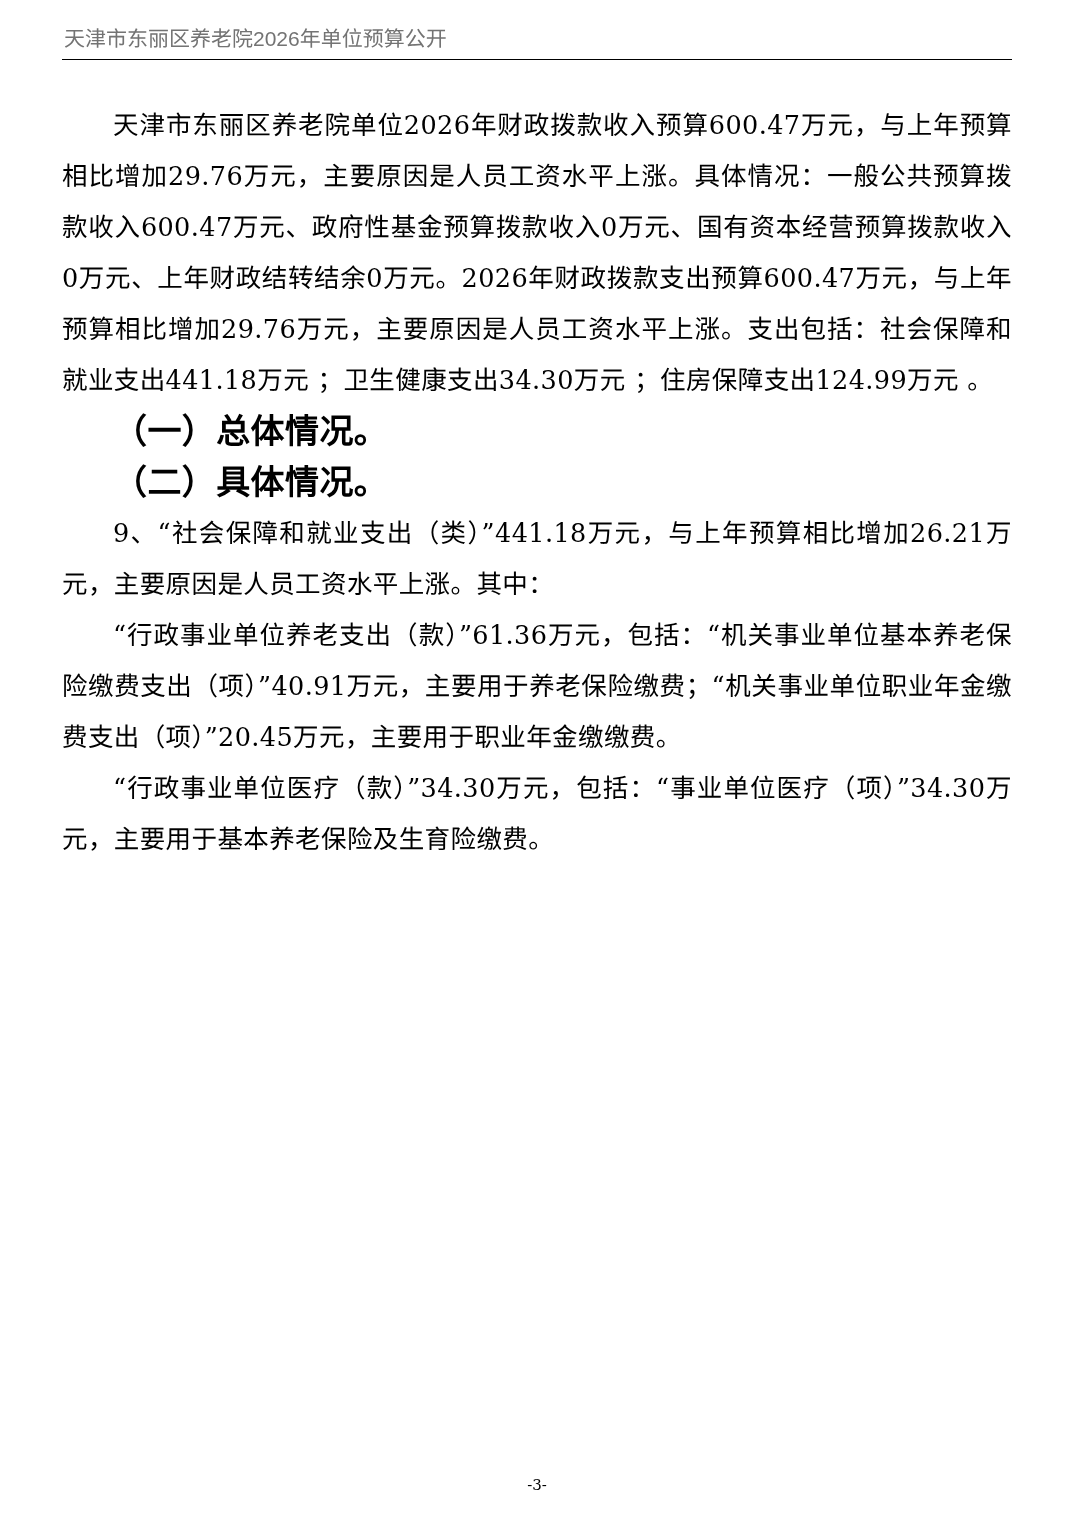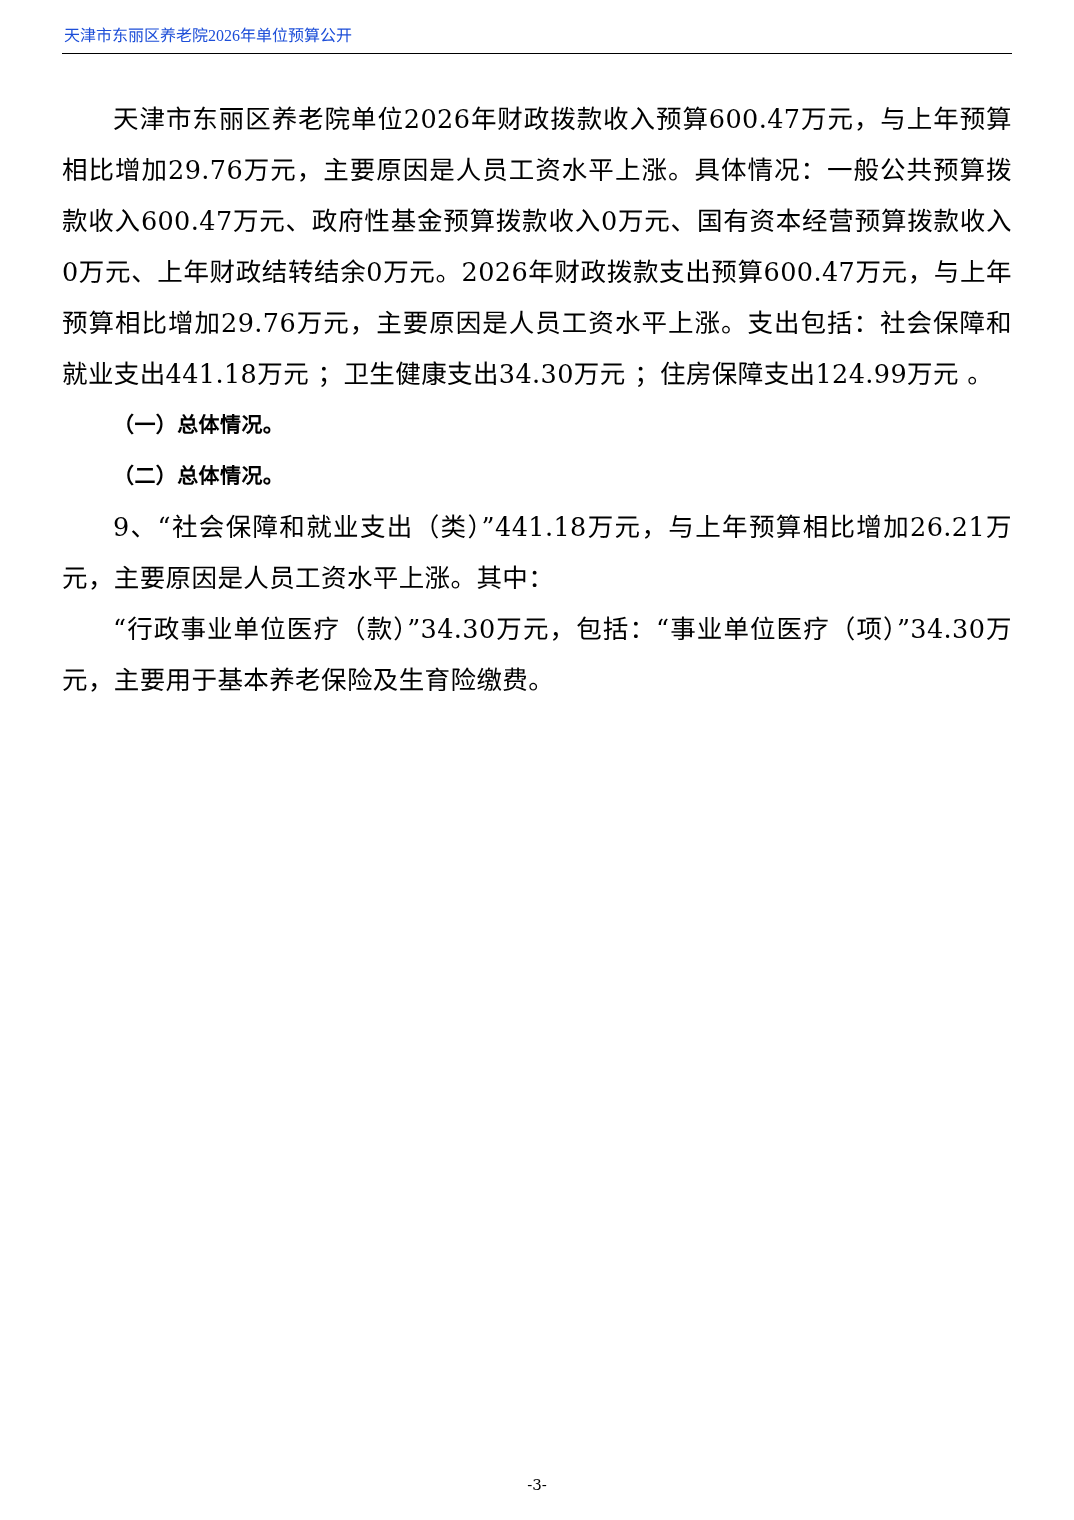--- a/index.html
+++ b/index.html
@@ -16,24 +16,24 @@
     overflow: hidden;
   }
   .page {
     width: 1074px;
     height: 1520px;
     box-sizing: border-box;
     padding: 26px 62px 0 62px;
     position: relative;
   }
   .header {
-    font-family: Liberation Serif, serif;
-    font-size: 16px;
+    font-family: Liberation Sans, sans-serif;
+    font-size: 21px;
     line-height: 1.2;
-    color: #1d4ed8;
+    color: #737373;
     padding-left: 2px;
     padding-bottom: 8px;
   }
   .header-rule {
     border-bottom: 1.2px solid #000;
     margin: 0 0 0 0;
     width: 100%;
   }
   .body-area {
     padding-top: 40px;
@@ -52,21 +52,21 @@
     margin: 0;
     font-size: 25.5px;
     line-height: 51px;
     font-weight: bold;
     text-indent: 51px;
     letter-spacing: 0.4px;
     font-family: "DejaVu Sans", "Liberation Sans", sans-serif;
   }
   p.subheading {
     margin: 0;
-    font-size: 21px;
+    font-size: 34px;
     line-height: 51px;
     font-weight: bold;
     text-indent: 51px;
     letter-spacing: 0.4px;
     font-family: "DejaVu Sans", "Liberation Sans", sans-serif;
   }
   .footer {
     position: absolute;
     left: 0;
     right: 0;
@@ -81,21 +81,22 @@
 
 <div class="page">
 
   <div class="header">天津市东丽区养老院2026年单位预算公开</div>
   <div class="header-rule"></div>
 
   <div class="body-area">
 
     <p class="para">天津市东丽区养老院单位2026年财政拨款收入预算600.47万元，与上年预算相比增加29.76万元，主要原因是人员工资水平上涨。具体情况：一般公共预算拨款收入600.47万元、政府性基金预算拨款收入0万元、国有资本经营预算拨款收入0万元、上年财政结转结余0万元。2026年财政拨款支出预算600.47万元，与上年预算相比增加29.76万元，主要原因是人员工资水平上涨。支出包括：社会保障和就业支出441.18万元 ；卫生健康支出34.30万元 ；住房保障支出124.99万元 。</p>
     <p class="subheading">（一）总体情况。</p>
-    <p class="subheading">（二）总体情况。</p>
+    <p class="subheading">（二）具体情况。</p>
     <p class="para">9、“社会保障和就业支出（类）”441.18万元，与上年预算相比增加26.21万元，主要原因是人员工资水平上涨。其中：</p>
+    <p class="para">“行政事业单位养老支出（款）”61.36万元，包括：“机关事业单位基本养老保险缴费支出（项）”40.91万元，主要用于养老保险缴费；“机关事业单位职业年金缴费支出（项）”20.45万元，主要用于职业年金缴缴费。</p>
     <p class="para">“行政事业单位医疗（款）”34.30万元，包括：“事业单位医疗（项）”34.30万元，主要用于基本养老保险及生育险缴费。</p>
 
   </div>
 
   <div class="footer">-3-</div>
 
 </div>
 
 </body></html>

